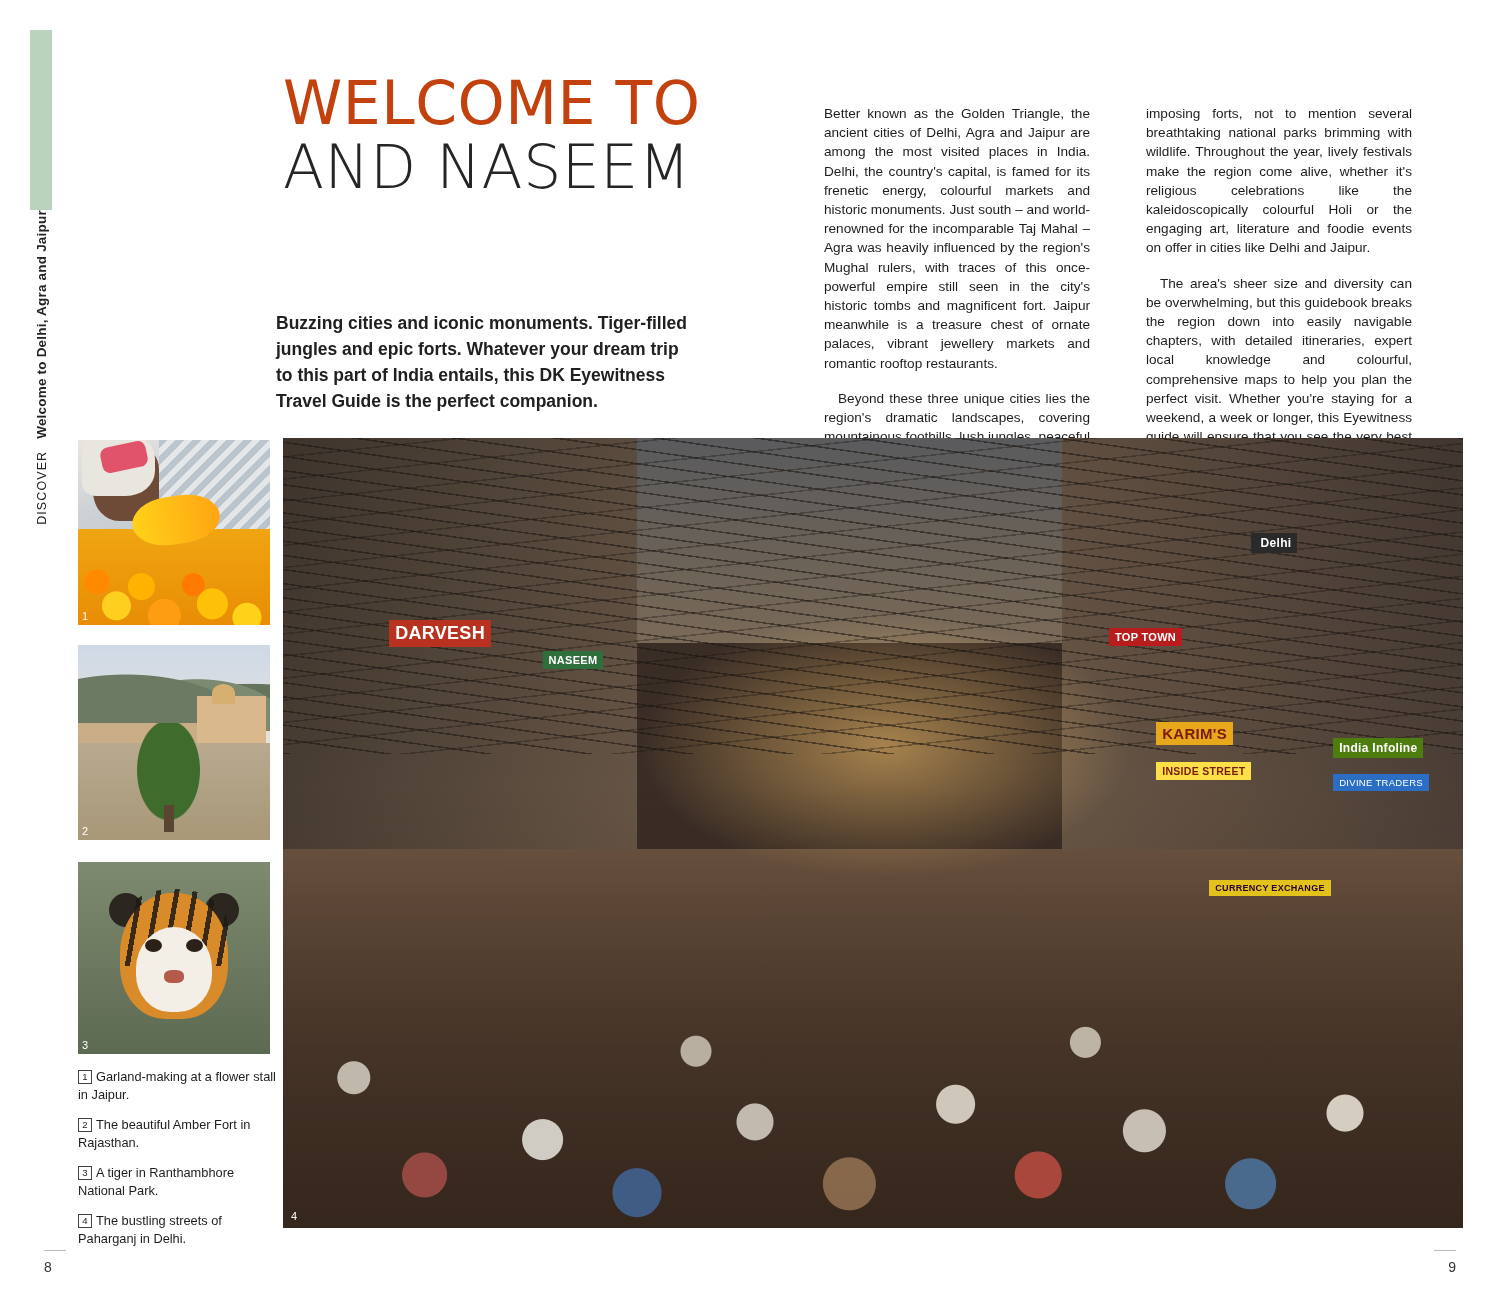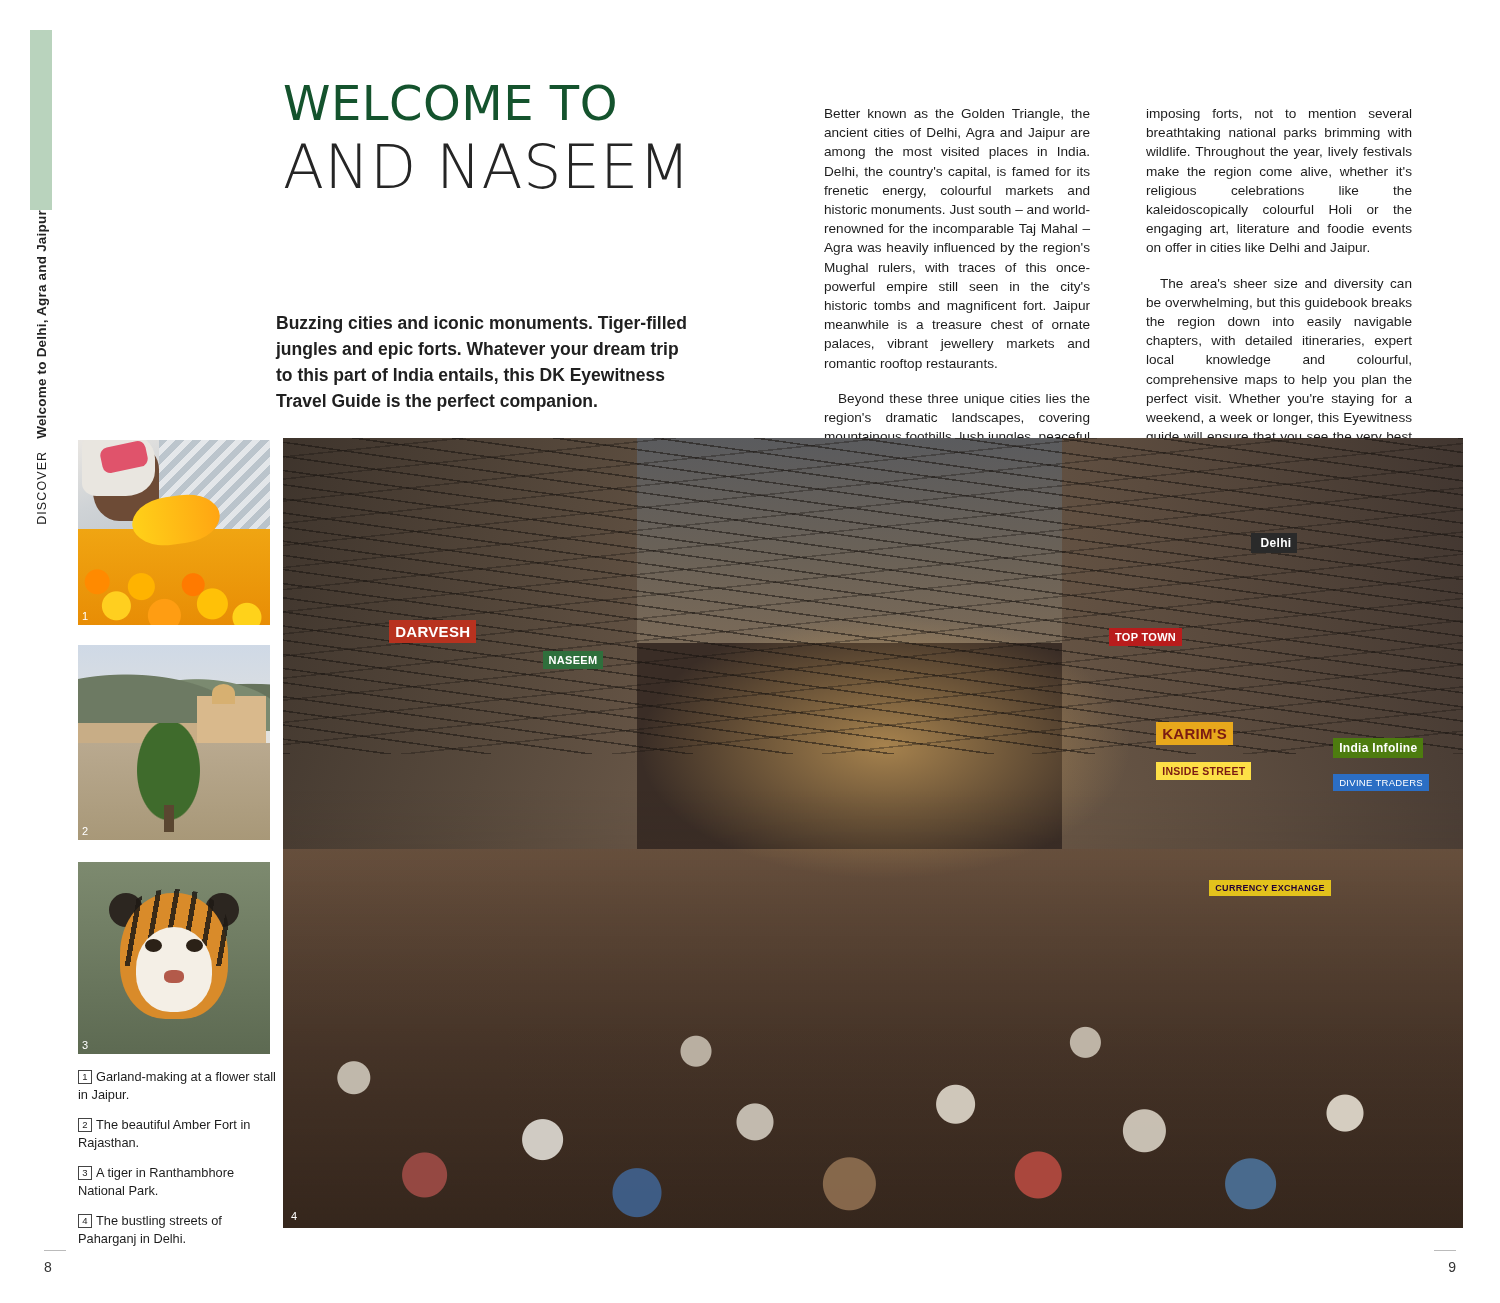--- a/index.html
+++ b/index.html
@@ -66,24 +66,24 @@
   
   .headline {
     position: absolute;
     left: 283px;
     top: 72px;
     width: 470px;
   }
   .headline .l1 {
     font-family: "DejaVu Sans", sans-serif;
     font-weight: normal;
-    font-size: 48px;
+    font-size: 60px;
     line-height: 62px;
     letter-spacing: 0.5px;
-    color: #14532d;
+    color: #c2410c;
   }
   .headline .l2, .headline .l3 {
     font-family: "DejaVu Sans", sans-serif;
     font-weight: 300;
     font-size: 60px;
     line-height: 66px;
     letter-spacing: 0.5px;
     color: #252525;
   }
 
@@ -275,21 +275,21 @@
   .sign {
     position: absolute;
     font-size: 11px;
     font-weight: bold;
     color: #fff;
     padding: 3px 6px;
     letter-spacing: .3px;
     white-space: nowrap;
   }
   .sign-naseem { left: 22%; top: 27%; background: #2f6f3c; }
-  .sign-darvesh { left: 9%; top: 23%; background: #b8321f; font-size: 15px; }
+  .sign-darvesh { left: 9%; top: 23%; background: #b8321f; font-size: 18px; }
   .sign-top-town { left: 70%; top: 24%; background: #b91c1c; }
   .sign-karim { left: 74%; top: 36%; background: #e8a81c; color: #7b1b12; font-size: 15px; text-align: center; }
   .sign-inside { left: 74%; top: 41%; background: #fde047; color: #7b1b12; font-size: 10.5px; }
   .sign-india { left: 89%; top: 38%; background: #4d7c0f; font-size: 12px; }
   .sign-divine { left: 89%; top: 42.5%; background: #2b6ec4; font-size: 9.5px; font-weight: normal; }
   .sign-delhi { left: 82%; top: 12%; background: #2a2a2a; font-size: 12px; padding-left: 10px; }
   .sign-currency { left: 78.5%; top: 56%; background: #e3c21c; color:#203; font-size: 9px; }
   .mp-num {
     position: absolute; left: 8px; bottom: 6px;
     font-size: 11px; color: #fff;

